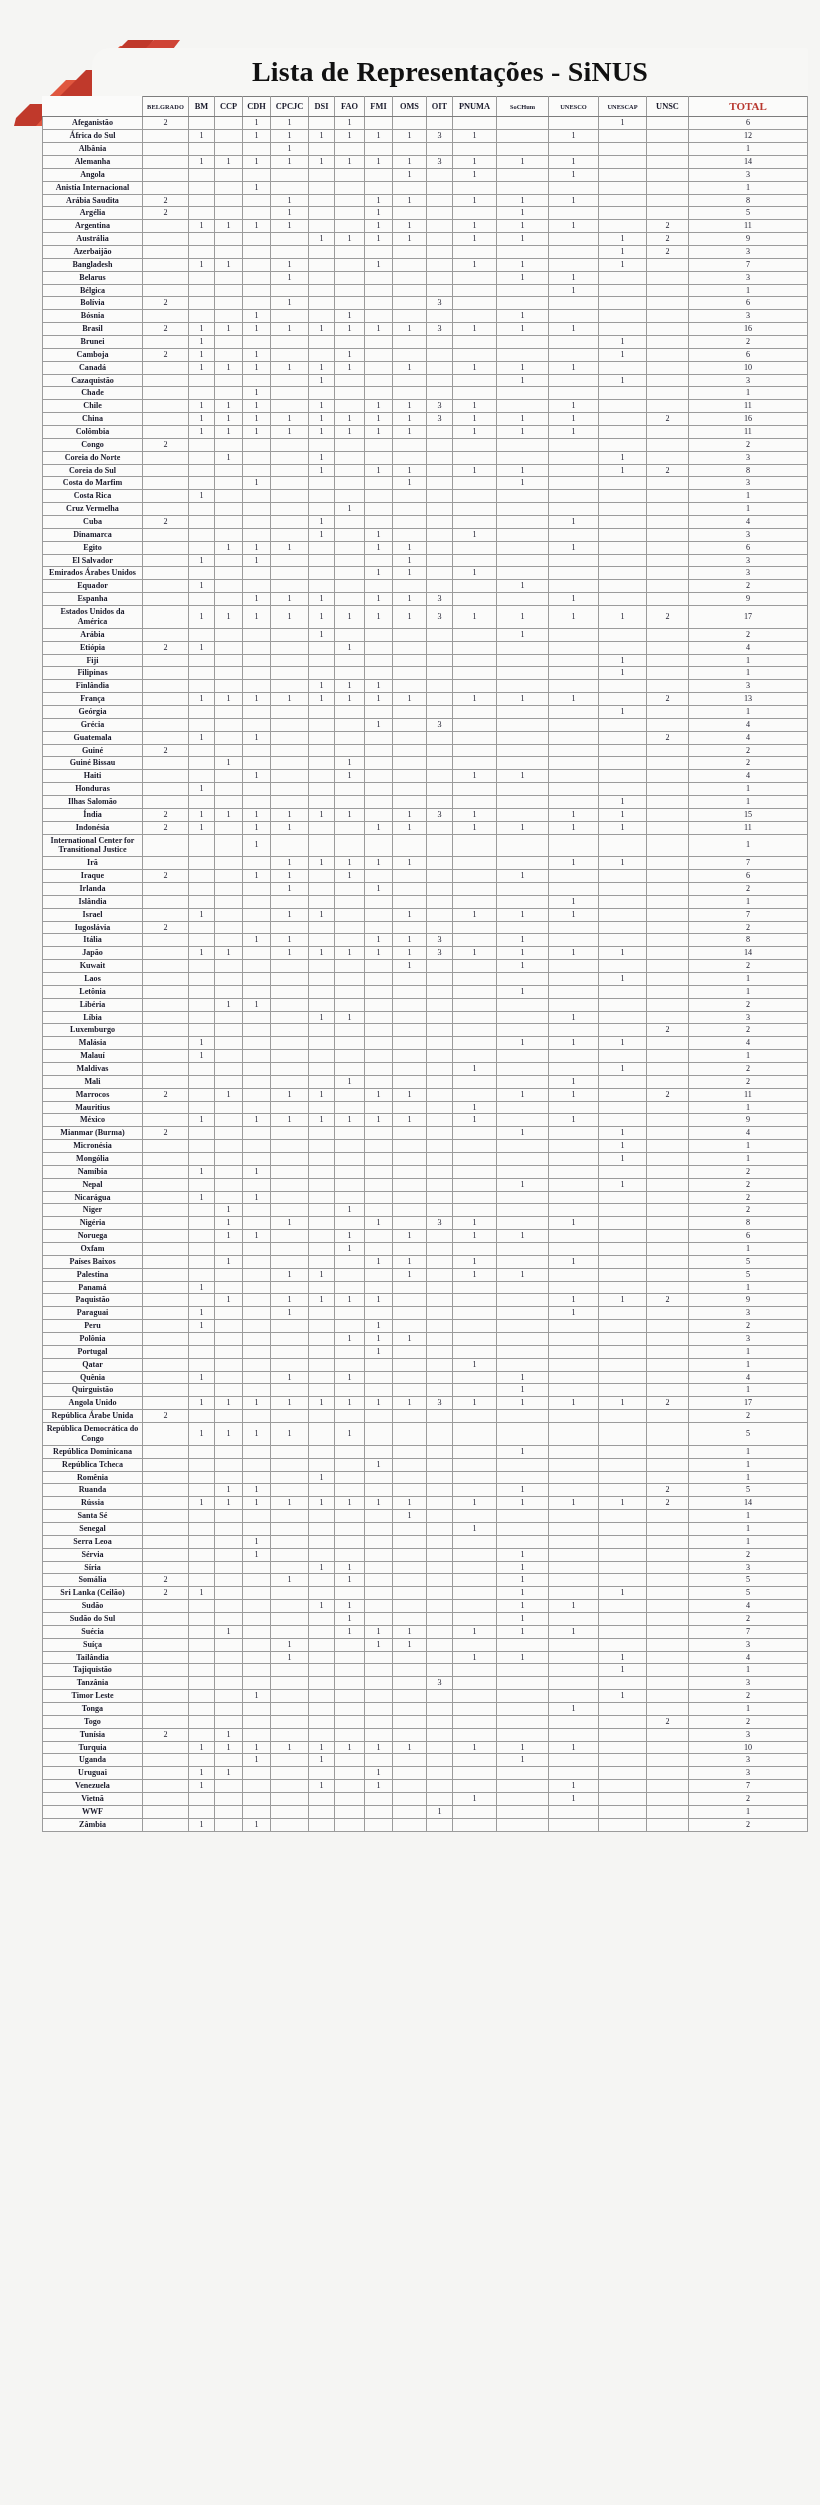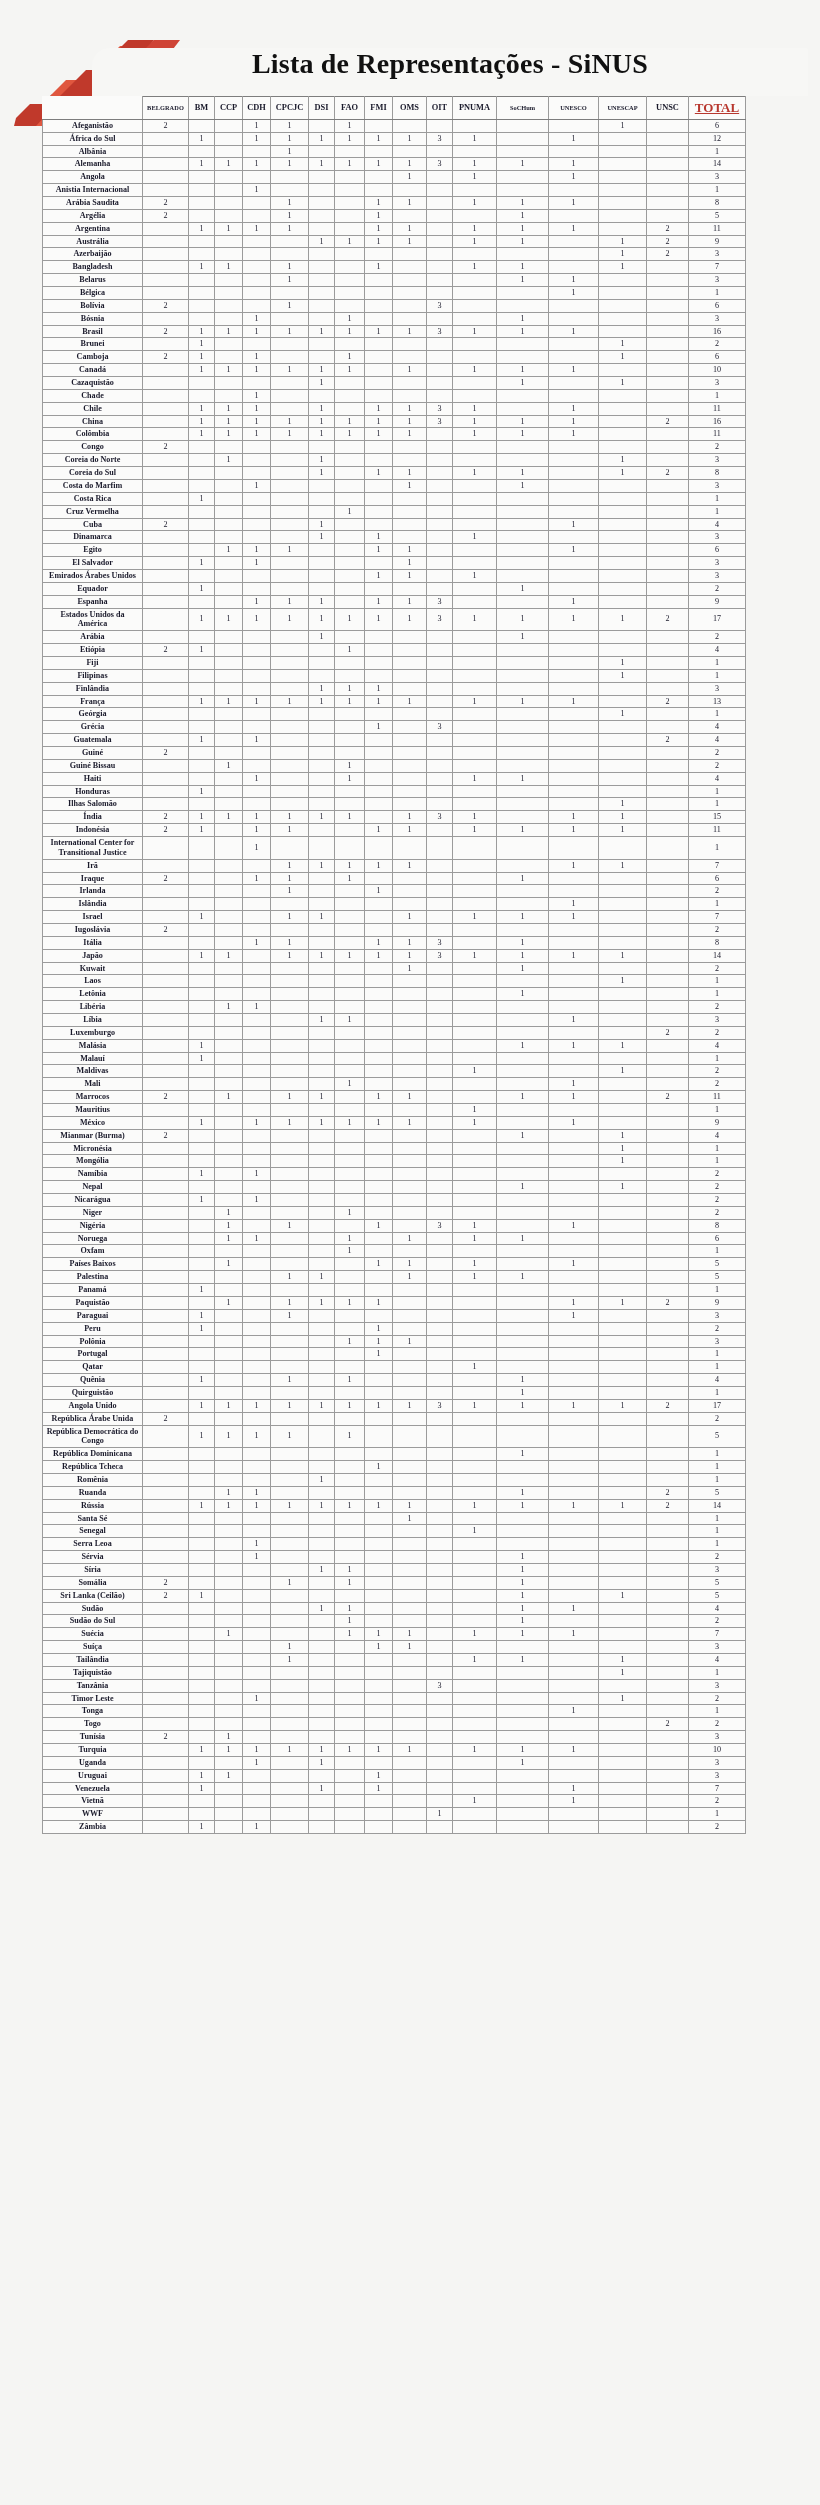--- a/index.html
+++ b/index.html
@@ -26,40 +26,41 @@
 
   
   #title-plate {
     position: absolute;
     left: 92px; top: 48px;
     width: 716px; height: 48px;
     background: #f7f7f5;
     border-top-left-radius: 18px;
     border-top-right-radius: 2px;
     display: flex;
+    align-items: center;
     justify-content: center;
     z-index: 5;
   }
   #title-plate .title-text {
     font-size: 28px;
     font-weight: bold;
     letter-spacing: .2px;
     color: #111;
     white-space: nowrap;
   }
 
   
   #table-wrap {
     position: absolute;
     left: 42px; top: 96px;
     width: 766px;
   }
   table#rep-table {
     border-collapse: collapse;
-    width: 704px;
+    width: 766px;
     table-layout: fixed;
     background: #fbfbfa;
   }
   table#rep-table th, table#rep-table td {
     border: 1px solid #9b9b9b;
     font-size: 8.1px;
     line-height: 1.22;
     padding: 1px 2px;
     text-align: center;
     vertical-align: middle;
@@ -70,21 +71,21 @@
   table#rep-table thead th {
     font-weight: bold;
     font-size: 8.4px;
     padding: 3px 1px;
     background: #fbfbfa;
     border-top: 1px solid #7d7d7d;
     border-bottom: 1px solid #7d7d7d;
   }
   table#rep-table thead th.h-belgrado { font-size: 6.3px; letter-spacing: .1px; }
   table#rep-table thead th.h-small { font-size: 6.4px; }
-  table#rep-table thead th.h-total { color: #b8372e; font-size: 13px; text-decoration: underline; }
+  table#rep-table thead th.h-total { color: #b8372e; font-size: 11px; }
   table#rep-table thead th.h-blank { border-top: none; border-left: none; }
 
   td.name {
     text-align: left;
     font-weight: bold;
     padding-left: 3px;
     font-size: 8.2px;
     line-height: 1.3;
     white-space: normal;
     word-break: normal;

